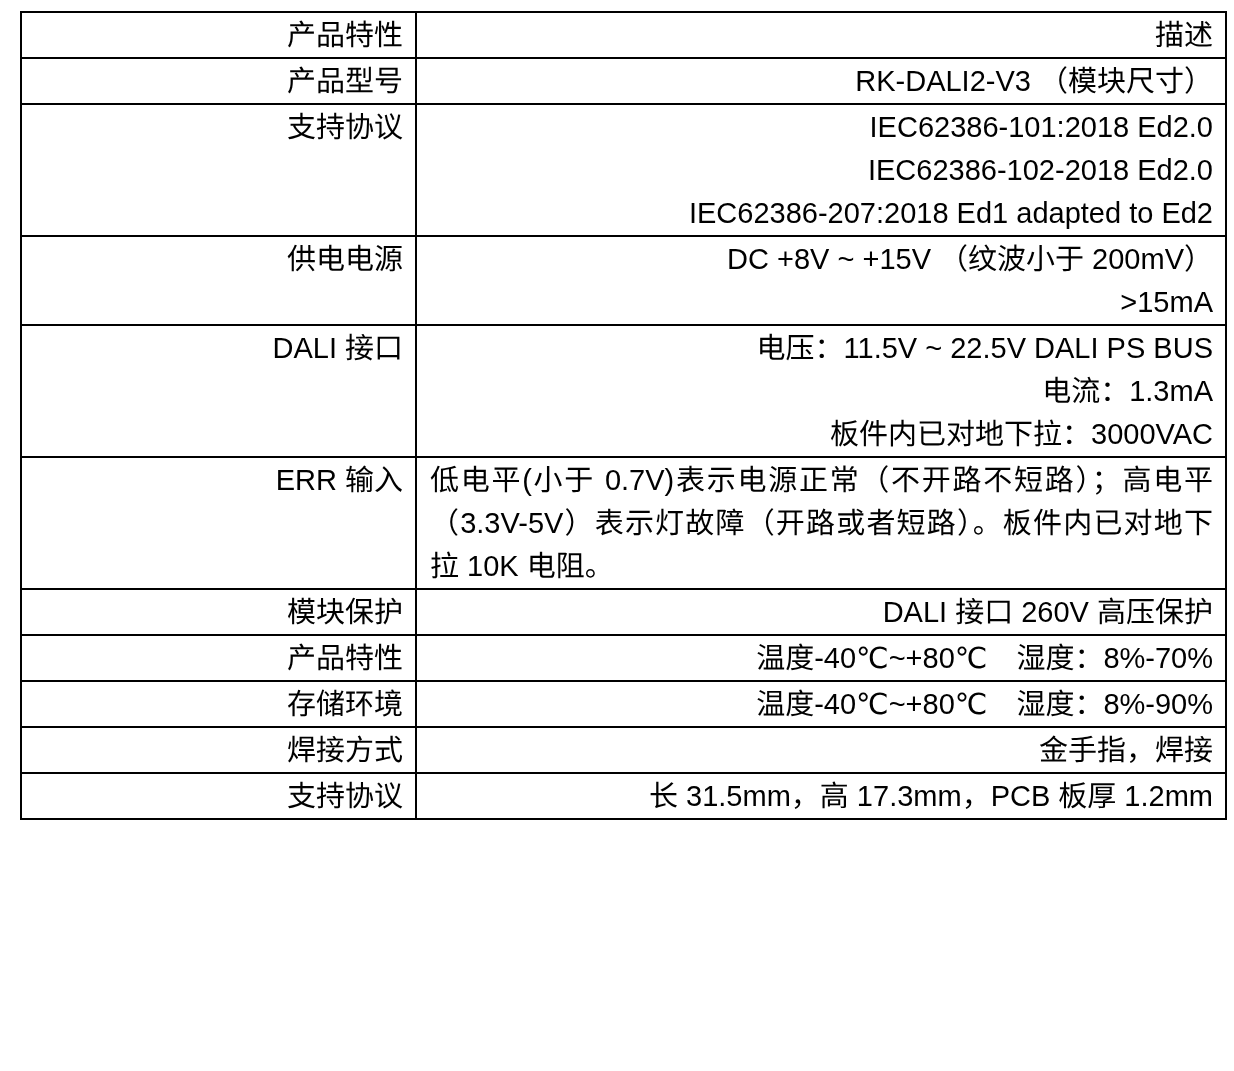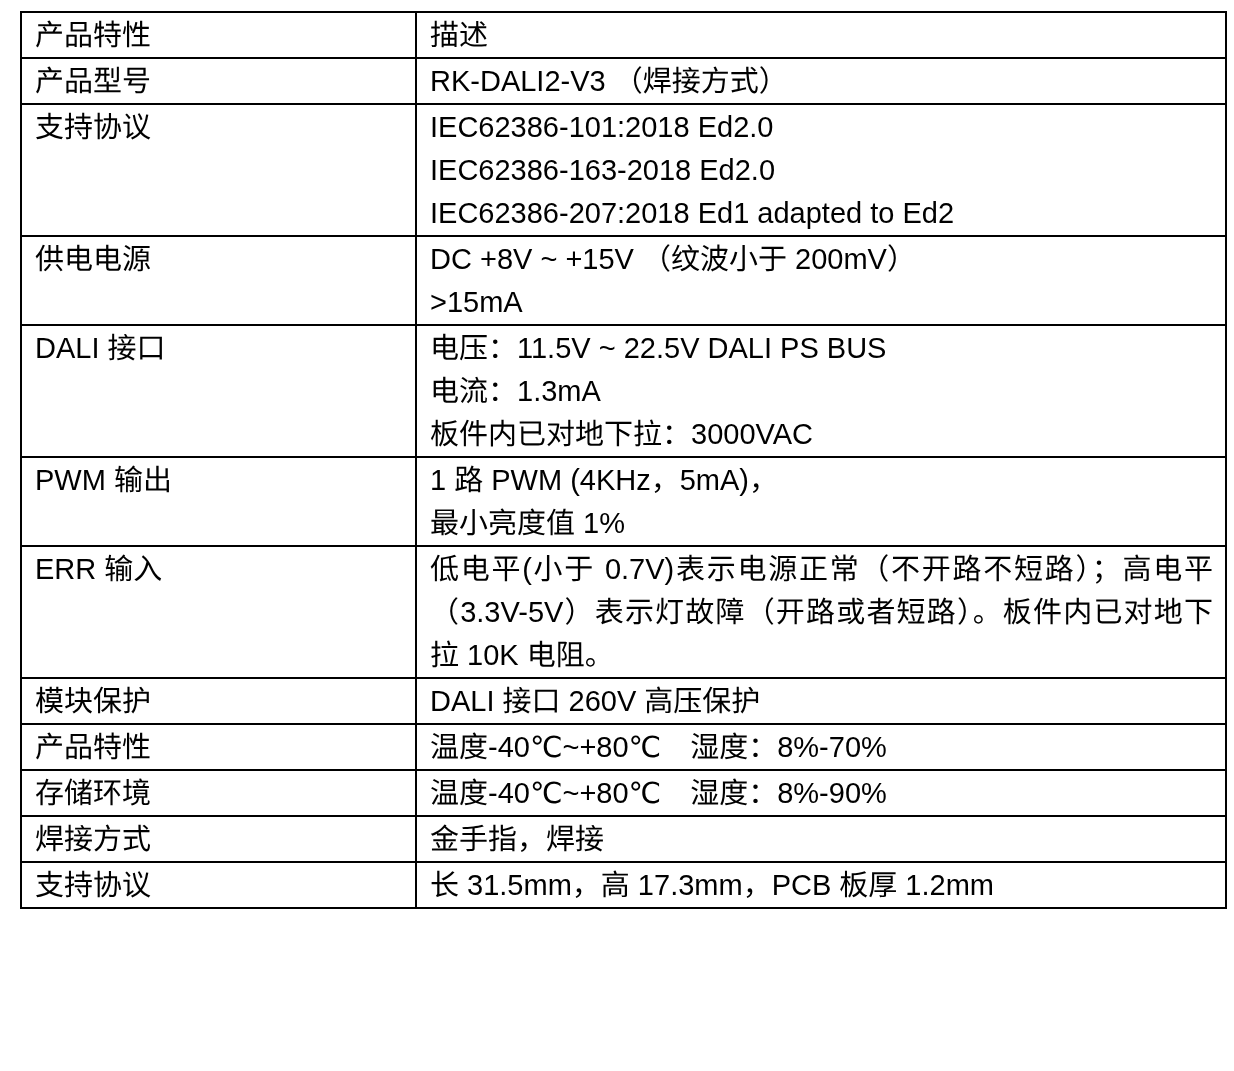--- a/index.html
+++ b/index.html
@@ -21,21 +21,21 @@
     border-collapse: collapse;
     table-layout: fixed;
     width: 1205px;
     background: #ffffff;
   }
   col.c1 { width: 395px; }
   col.c2 { width: 810px; }
   .spec th, .spec td {
     border: 2px solid #000000;
     vertical-align: top;
-    text-align: left;
+    text-align: right;
     font-weight: normal;
     font-size: 29px;
     line-height: 43px;
     padding: 1px 12px 0 13px;
     box-sizing: border-box;
     white-space: pre-line;
     overflow: hidden;
   }
   tr.hh { height: 40px; }
   tr.h1 { height: 43px; }
@@ -53,43 +53,38 @@
       <col class="c1">
       <col class="c2">
     </colgroup>
     <tbody>
       <tr class="hh">
         <th>产品特性</th>
         <th>描述</th>
       </tr>
       <tr class="h1">
         <td>产品型号</td>
-        <td>RK-DALI2-V3 （焊接方式）</td>
+        <td>RK-DALI2-V3 （模块尺寸）</td>
       </tr>
       <tr class="h3">
         <td>支持协议</td>
         <td>IEC62386-101:2018 Ed2.0
-IEC62386-163-2018 Ed2.0
+IEC62386-102-2018 Ed2.0
 IEC62386-207:2018 Ed1 adapted to Ed2</td>
       </tr>
       <tr class="h2">
         <td>供电电源</td>
         <td>DC +8V ~ +15V （纹波小于 200mV）
 &gt;15mA</td>
       </tr>
       <tr class="h3">
         <td>DALI 接口</td>
         <td>电压：11.5V ~ 22.5V DALI PS BUS
 电流：1.3mA
 板件内已对地下拉：3000VAC</td>
-      </tr>
-      <tr class="h2">
-        <td>PWM 输出</td>
-        <td>1 路 PWM (4KHz，5mA)，
-最小亮度值 1%</td>
       </tr>
       <tr class="h3">
         <td>ERR 输入</td>
         <td class="justify">低电平(小于 0.7V)表示电源正常（不开路不短路）；高电平（3.3V-5V）表示灯故障（开路或者短路）。板件内已对地下拉 10K 电阻。</td>
       </tr>
       <tr class="h1">
         <td>模块保护</td>
         <td>DALI 接口 260V 高压保护</td>
       </tr>
       <tr class="h1">

